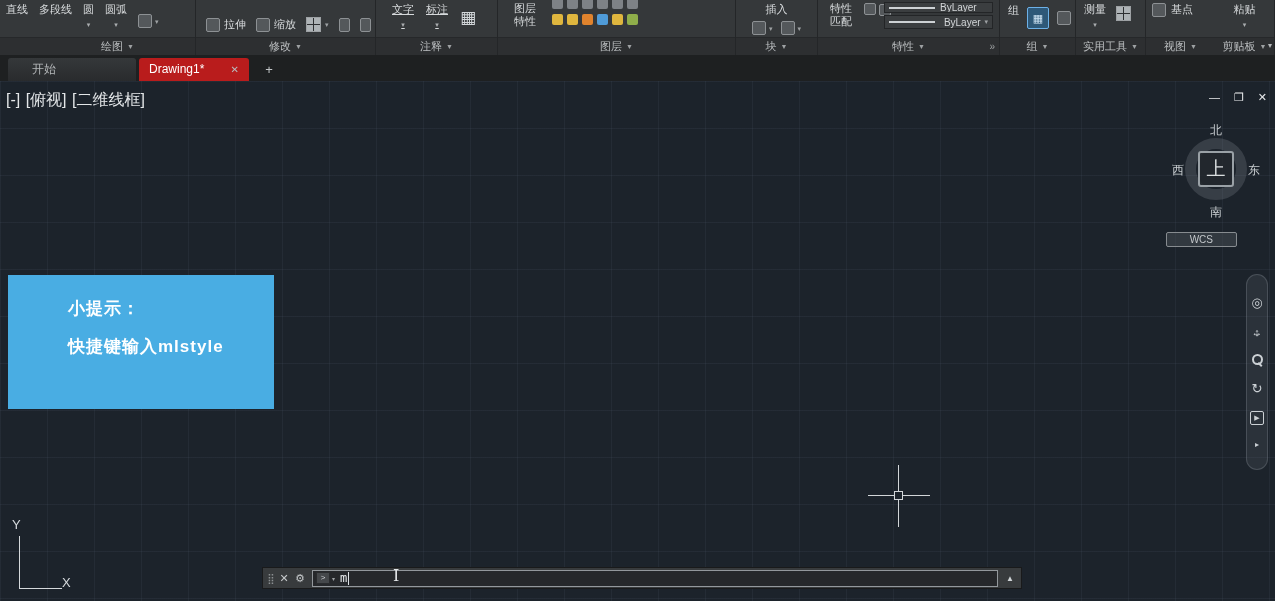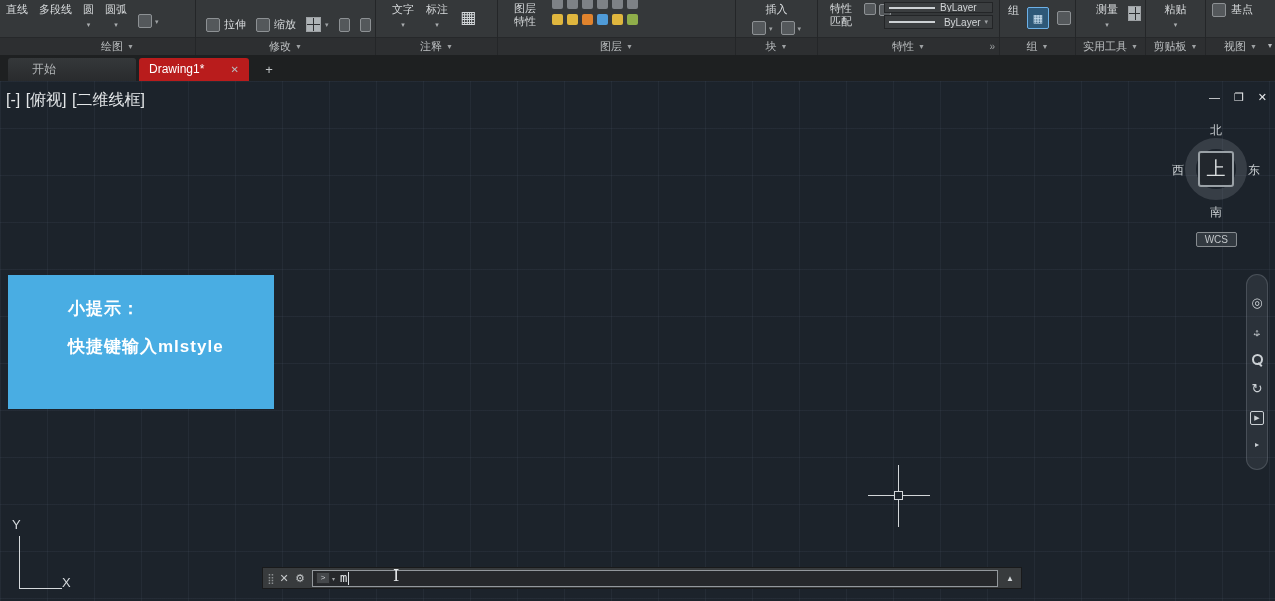--- a/index.html
+++ b/index.html
@@ -55,21 +55,21 @@
   .vc-ring{position:absolute;left:11px;top:16px;width:62px;height:62px;box-sizing:border-box;border-radius:50%;
            border:11px solid rgba(165,172,178,0.20);}
   .vc-face{position:absolute;left:24px;top:29px;width:36px;height:36px;box-sizing:border-box;border:2px solid #9aa1a6;
            background:rgba(36,41,46,0.78);border-radius:3px;color:#dadedf;font-size:19px;
            display:flex;align-items:center;justify-content:center;}
   .vc-n{position:absolute;left:0;top:0;width:100%;text-align:center;}
   .vc-s{position:absolute;left:0;top:82px;width:100%;text-align:center;}
   .vc-w{position:absolute;left:-2px;top:40px;}
   .vc-e{position:absolute;right:-2px;top:40px;}
   .wcs{position:absolute;right:38px;top:151px;border:1px solid #878c90;background:rgba(70,76,82,0.55);
-       color:#c3c7ca;font-size:10px;padding:1px 8px;border-radius:2px;}
+       color:#c3c7ca;font-size:10px;padding:1px 23px;border-radius:2px;}
 
   
   .navbar{position:absolute;right:7px;top:193px;width:22px;height:196px;box-sizing:border-box;
           background:rgba(90,98,106,0.26);border:1px solid rgba(160,168,175,0.25);border-radius:11px;
           display:flex;flex-direction:column;align-items:center;padding-top:20px;gap:15px;color:#ccd1d5;font-size:13px;}
   .pan-ic{position:relative;width:14px;height:14px;}
   .pan-ic span{position:absolute;left:0;top:0;width:14px;height:14px;line-height:14px;text-align:center;font-size:11px;}
   .mag-ic{position:relative;width:12px;height:12px;}
   .mag-ic .lens{position:absolute;left:1px;top:0;width:7px;height:7px;border:2px solid #ccd1d5;border-radius:50%;}
   .mag-ic .tail{position:absolute;left:8px;top:8px;width:2px;height:5px;background:#ccd1d5;transform:rotate(-45deg);}
@@ -157,21 +157,21 @@
         <span class="mini-ic"></span>
         <span class="mini-ic"></span>
       </div>
       <div class="rfooter">
         <span>修改</span>
           <span class="fc">▼</span>
       </div>
     </div>
 
     <div class="rpanel" style="width:122px">
-      <div class="rtools" style="display:flex;gap:12px;padding:2px 4px 0 16px;">
+      <div class="rtools" style="display:flex;gap:12px;padding:2px 4px 0 16px;text-decoration:underline;">
         <div class="col">
             <span class="tlabel">文字</span>
             <span class="tcaret">▾</span>
           </div>
         <div class="col">
             <span class="tlabel">标注</span>
             <span class="tcaret">▾</span>
           </div>
         <div class="col" style="padding-top:7px;"><span class="table-ic">▦</span></div>
       </div>
@@ -251,53 +251,53 @@
         <span class="hl-ic" style="margin-top:5px;">▦</span>
         <span class="mini-ic" style="margin-top:9px;"></span>
       </div>
       <div class="rfooter">
         <span>组</span>
           <span class="fc">▼</span>
       </div>
     </div>
 
     <div class="rpanel" style="width:70px">
-      <div class="rtools" style="display:flex;gap:10px;padding:2px 4px 0 8px;margin-left:12px;">
+      <div class="rtools" style="display:flex;gap:10px;padding:2px 4px 0 8px;">
         <div class="col">
             <span class="tlabel">测量</span>
             <span class="tcaret">▾</span>
           </div>
         <span class="grid-ic" style="margin-top:4px;"></span>
       </div>
       <div class="rfooter">
         <span>实用工具</span>
+          <span class="fc">▼</span>
+      </div>
+    </div>
+
+    <div class="rpanel" style="width:69px;border-right:none;">
+      <div class="rtools" style="display:flex;gap:5px;padding:2px 2px 0 6px;align-items:flex-start;">
+        <span class="mini-ic" style="margin-top:1px;"></span>
+        <span><span>基点</span></span>
+      </div>
+      <div class="rfooter">
+        <span>视图</span>
           <span class="fc">▼</span>
       </div>
     </div>
 
     <div class="rpanel" style="width:60px">
       <div class="rtools" style="text-align:center;padding-top:2px;">
         <div>
           <span class="tlabel">粘贴</span>
           <span class="tcaret">▾</span>
         </div>
       </div>
       <div class="rfooter">
         <span>剪贴板</span>
-          <span class="fc">▼</span>
-      </div>
-    </div>
-
-    <div class="rpanel" style="width:69px;border-right:none;">
-      <div class="rtools" style="display:flex;gap:5px;padding:2px 2px 0 6px;align-items:flex-start;">
-        <span class="mini-ic" style="margin-top:1px;"></span>
-        <span><span>基点</span></span>
-      </div>
-      <div class="rfooter">
-        <span>视图</span>
           <span class="fc">▼</span>
       </div>
     </div>
 
     <span class="ribbon-collapse">▾</span>
   </div>
 
   <div class="tabbar">
     <div class="tab tab-start">开始</div>
     <div class="tab tab-active">

